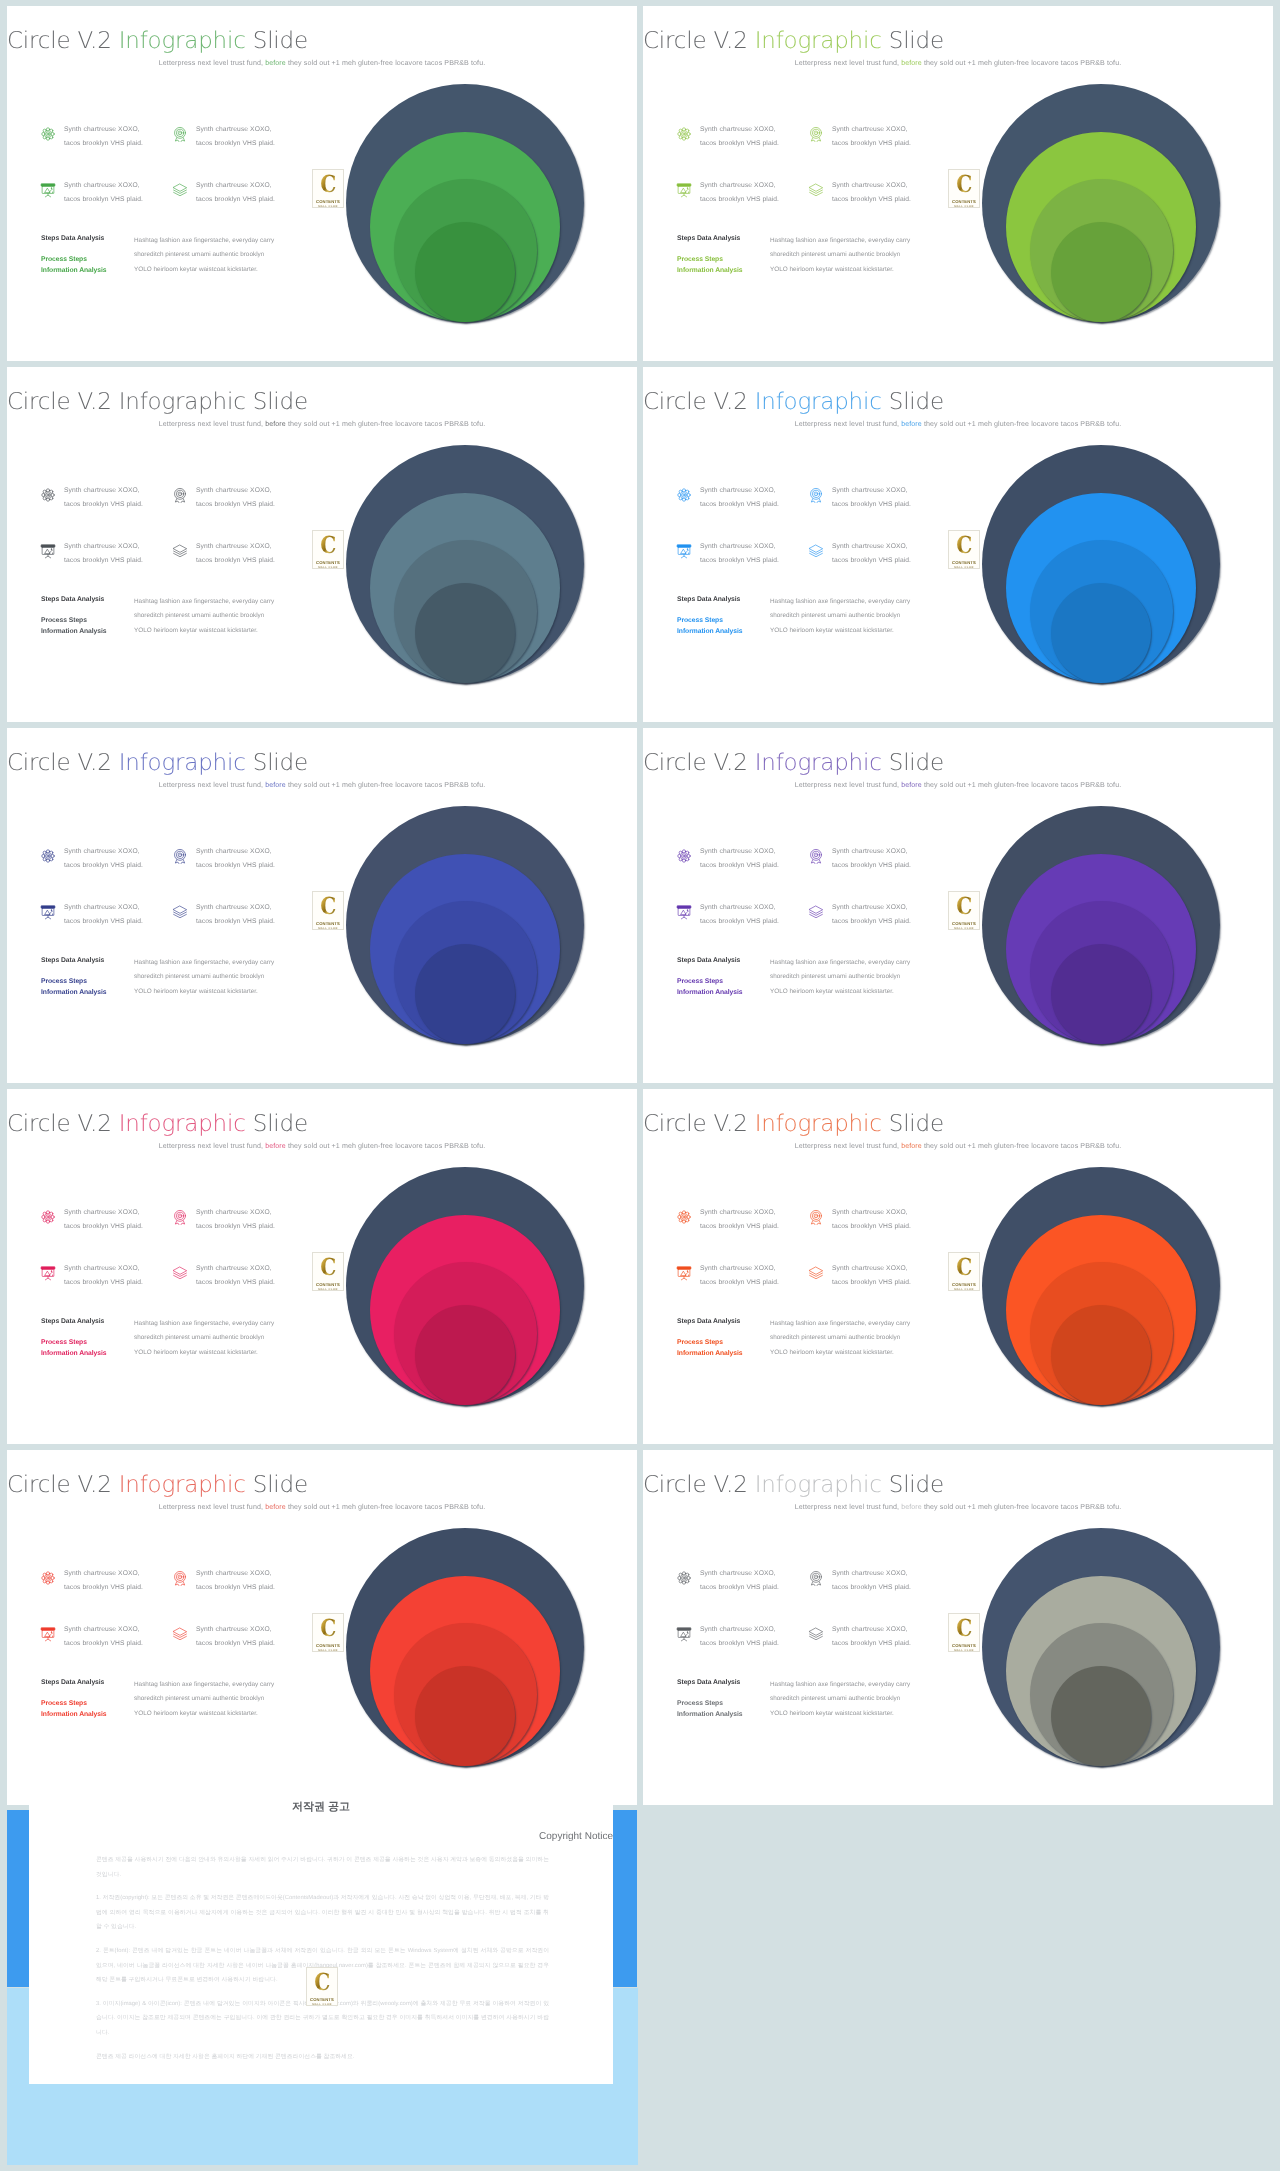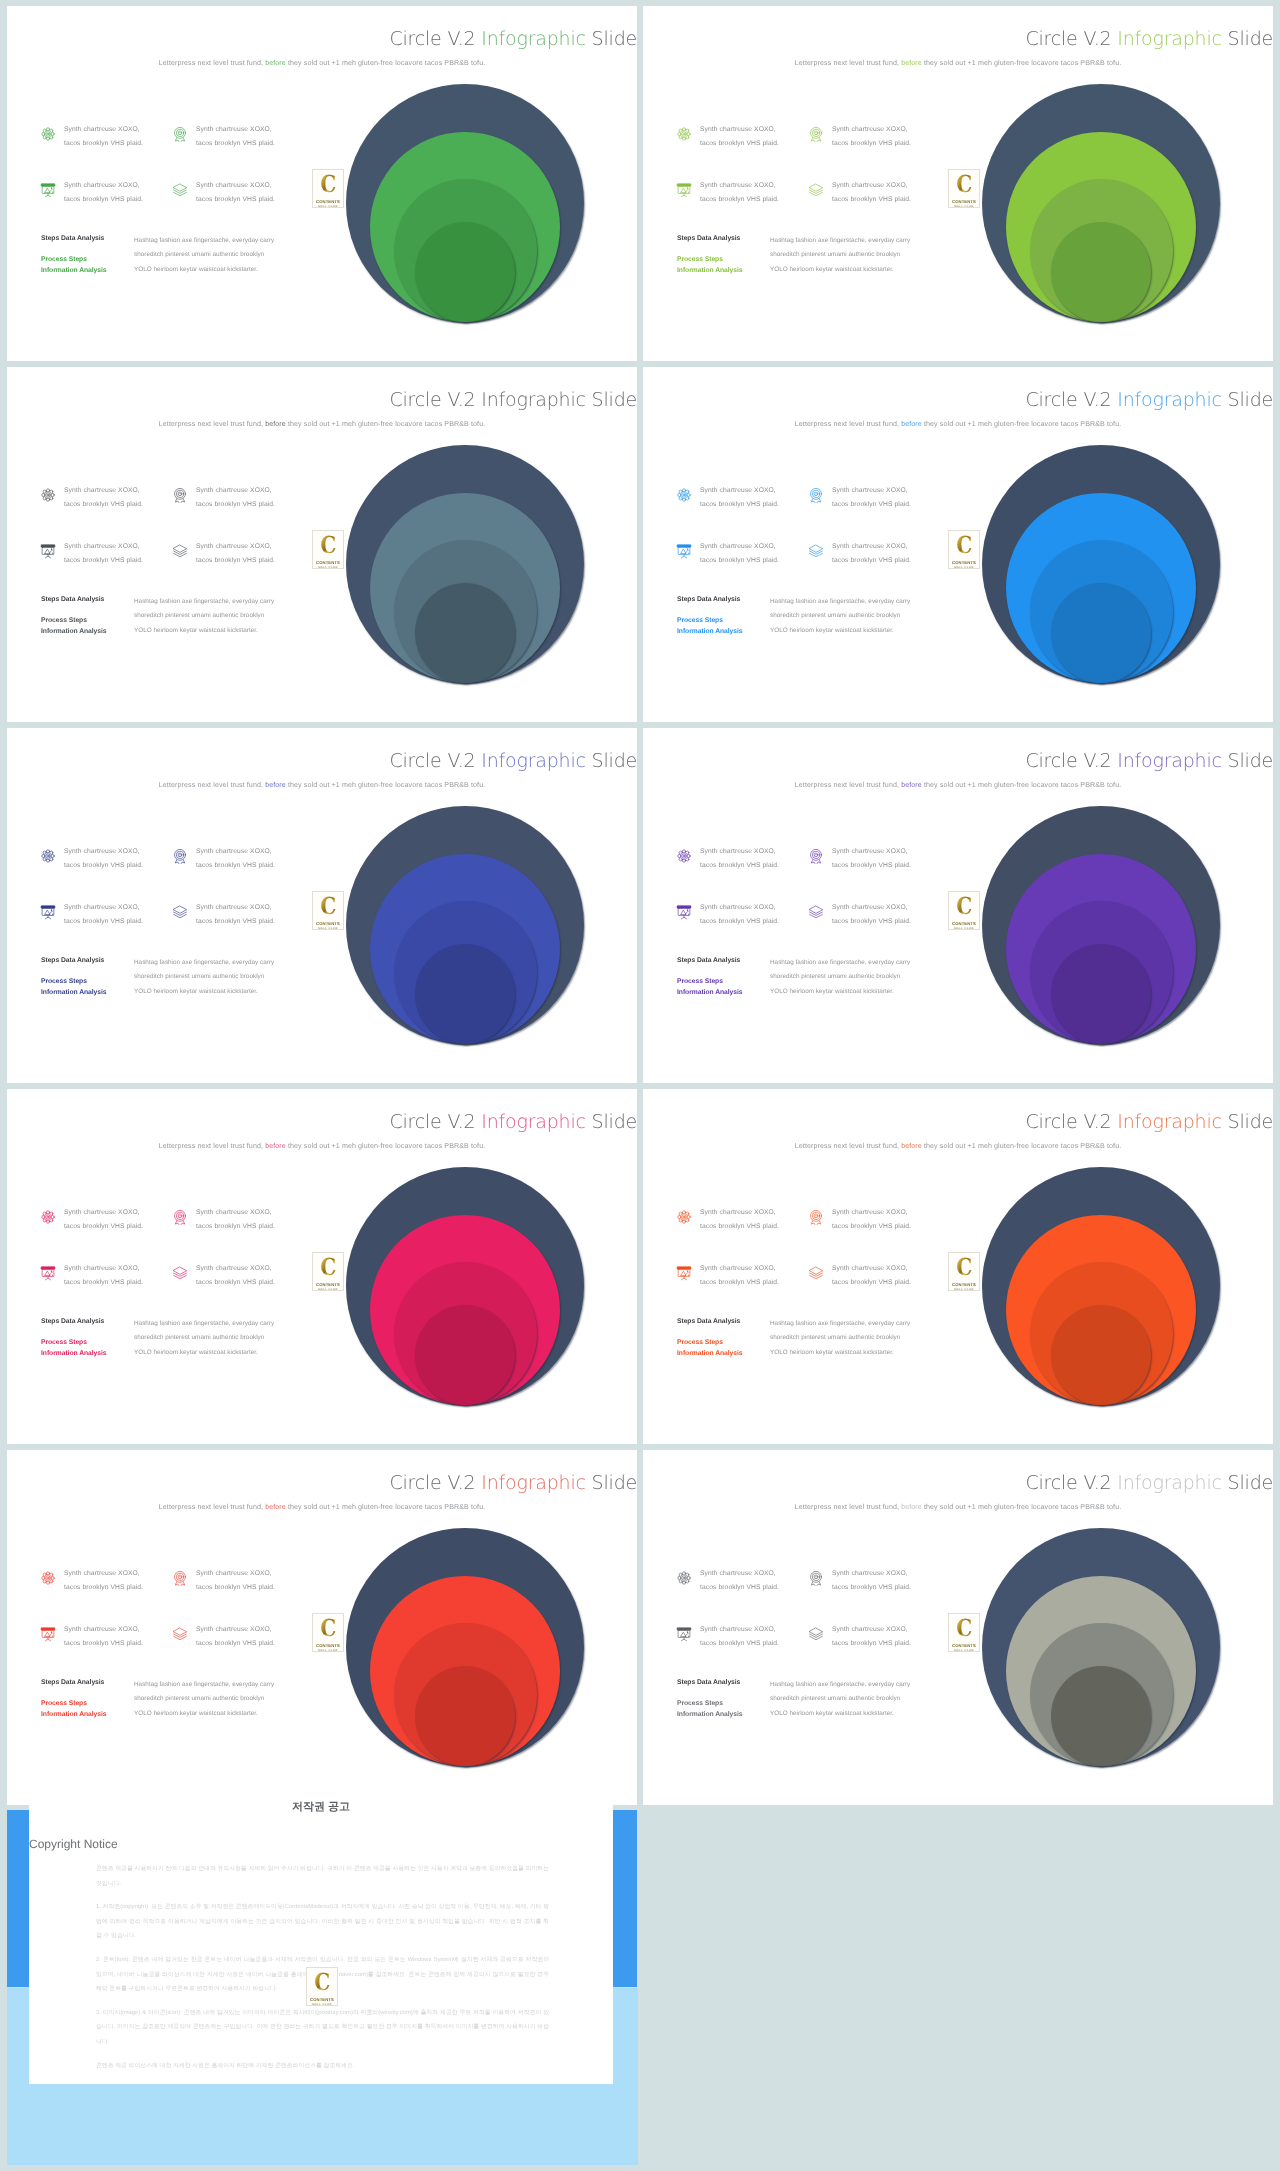--- a/index.html
+++ b/index.html
@@ -6,23 +6,23 @@
   html,body{margin:0;padding:0;}
   body{width:1280px;height:2171px;background:#d3e0e2;
        font-family:"Liberation Sans",sans-serif;overflow:hidden;
        -webkit-font-smoothing:antialiased;-moz-osx-font-smoothing:grayscale;
        text-rendering:geometricPrecision;}
   #grid{position:relative;width:1280px;height:2171px;}
 
   .slide{position:absolute;width:630px;height:355px;background:#ffffff;overflow:hidden;}
 
   
-  .s-title{position:absolute;left:0;right:0;top:21.5px;text-align:right;
+  .s-title{position:absolute;left:0;right:0;top:21.5px;text-align:left;
            font-family:"DejaVu Sans",sans-serif;font-weight:200;
-           font-size:19px;color:#67696c;letter-spacing:-.2px;
+           font-size:23px;color:#67696c;letter-spacing:-.2px;
            white-space:nowrap;}
   .s-title .accent{color:#63b767;}
   .s-sub{position:absolute;left:0;right:0;top:53px;text-align:center;
          font-size:7.1px;font-weight:400;color:#97999d;letter-spacing:.1px;
          white-space:nowrap;}
   .s-sub .accent{color:#63b767;}
 
   
   .feat{position:absolute;display:flex;align-items:flex-start;}
   .feat .ic{width:16px;height:16px;flex:0 0 16px;margin-top:0px;}
@@ -59,21 +59,21 @@
 
   
   .circ{position:absolute;border-radius:50%;}
   .circ.sh{box-shadow:1px 1.4px 1.6px rgba(28,40,58,.45);}
 
   
   #cpBlue{position:absolute;left:7px;top:1810px;width:630px;height:177px;background:#3d9bef;}
   #cpLight{position:absolute;left:7px;top:1988px;width:631px;height:177px;background:#addef9;}
   #cpWhite{position:absolute;left:29px;top:1771px;width:584px;height:313px;background:#fff;}
   #cpWhite .ttl{margin-top:29px;text-align:center;font-size:11px;font-weight:700;color:#5c5f63;}
-  #cpWhite .ttl2{margin-top:22px;text-align:left;font-size:12px;color:#6e7175;}
+  #cpWhite .ttl2{margin-top:16px;text-align:right;font-size:10px;color:#6e7175;}
   #cpWhite .bd{margin:11px 0 0 67px;width:453px;font-size:5.85px;line-height:14.6px;color:#cfd1d4;
                letter-spacing:.02px;text-align:justify;}
   #cpWhite .bd p{margin:0 0 9px 0;}
   #cpLogo{position:absolute;left:306px;top:1967px;width:31px;height:40px;}
 </style>
 </head>
 <body>
 
 <div id="grid">
     <div class="slide" style="left: 7px; top: 6px;">

